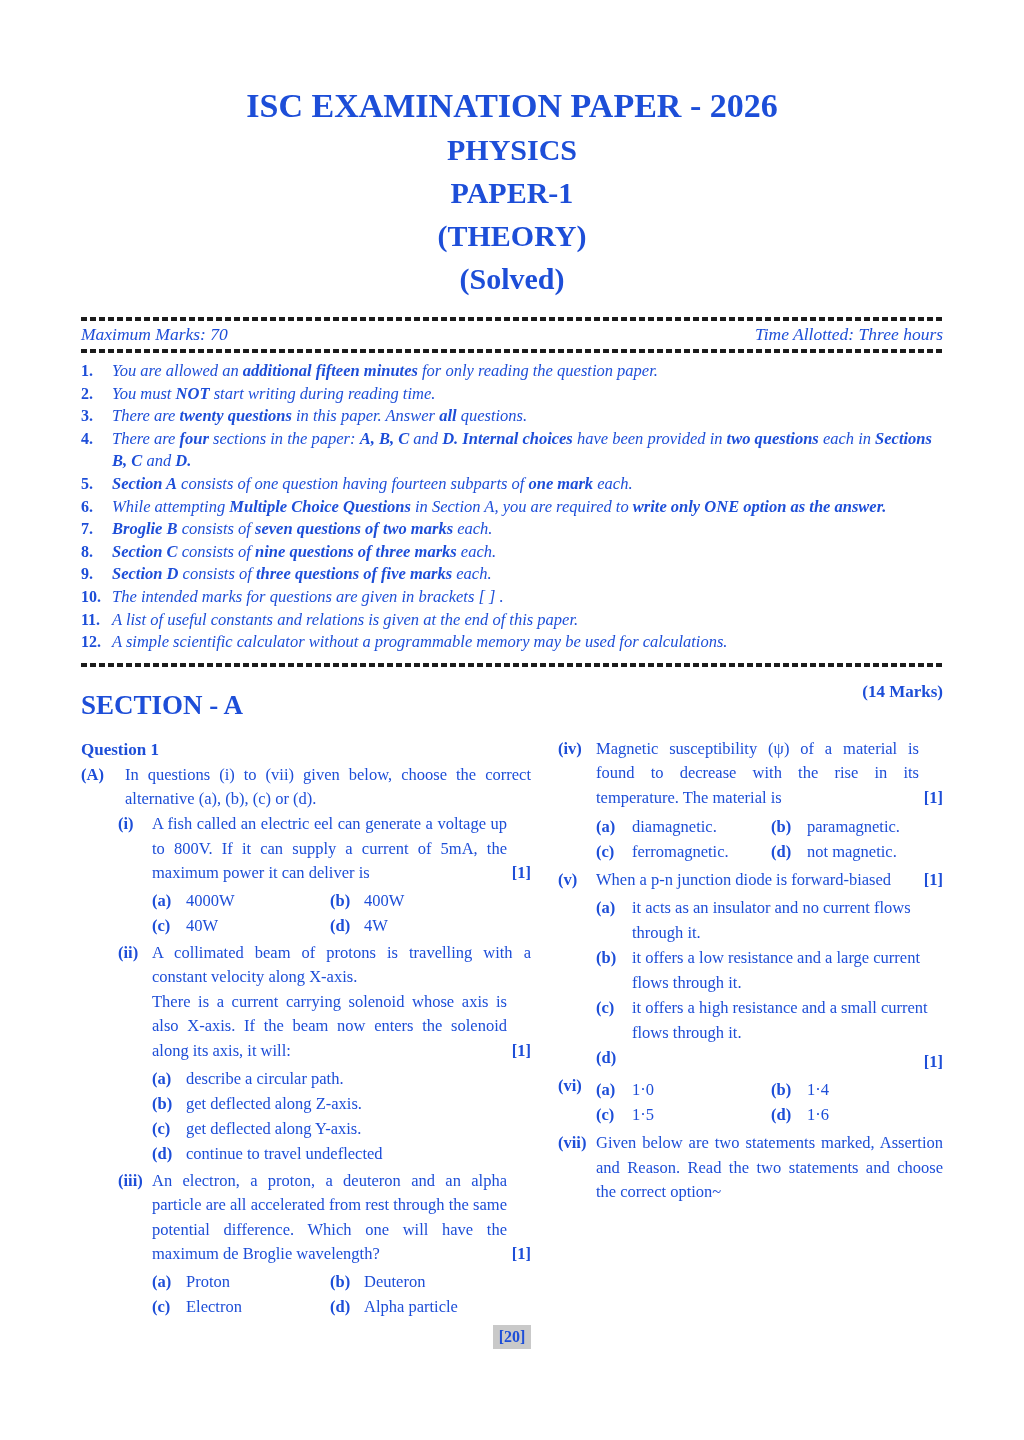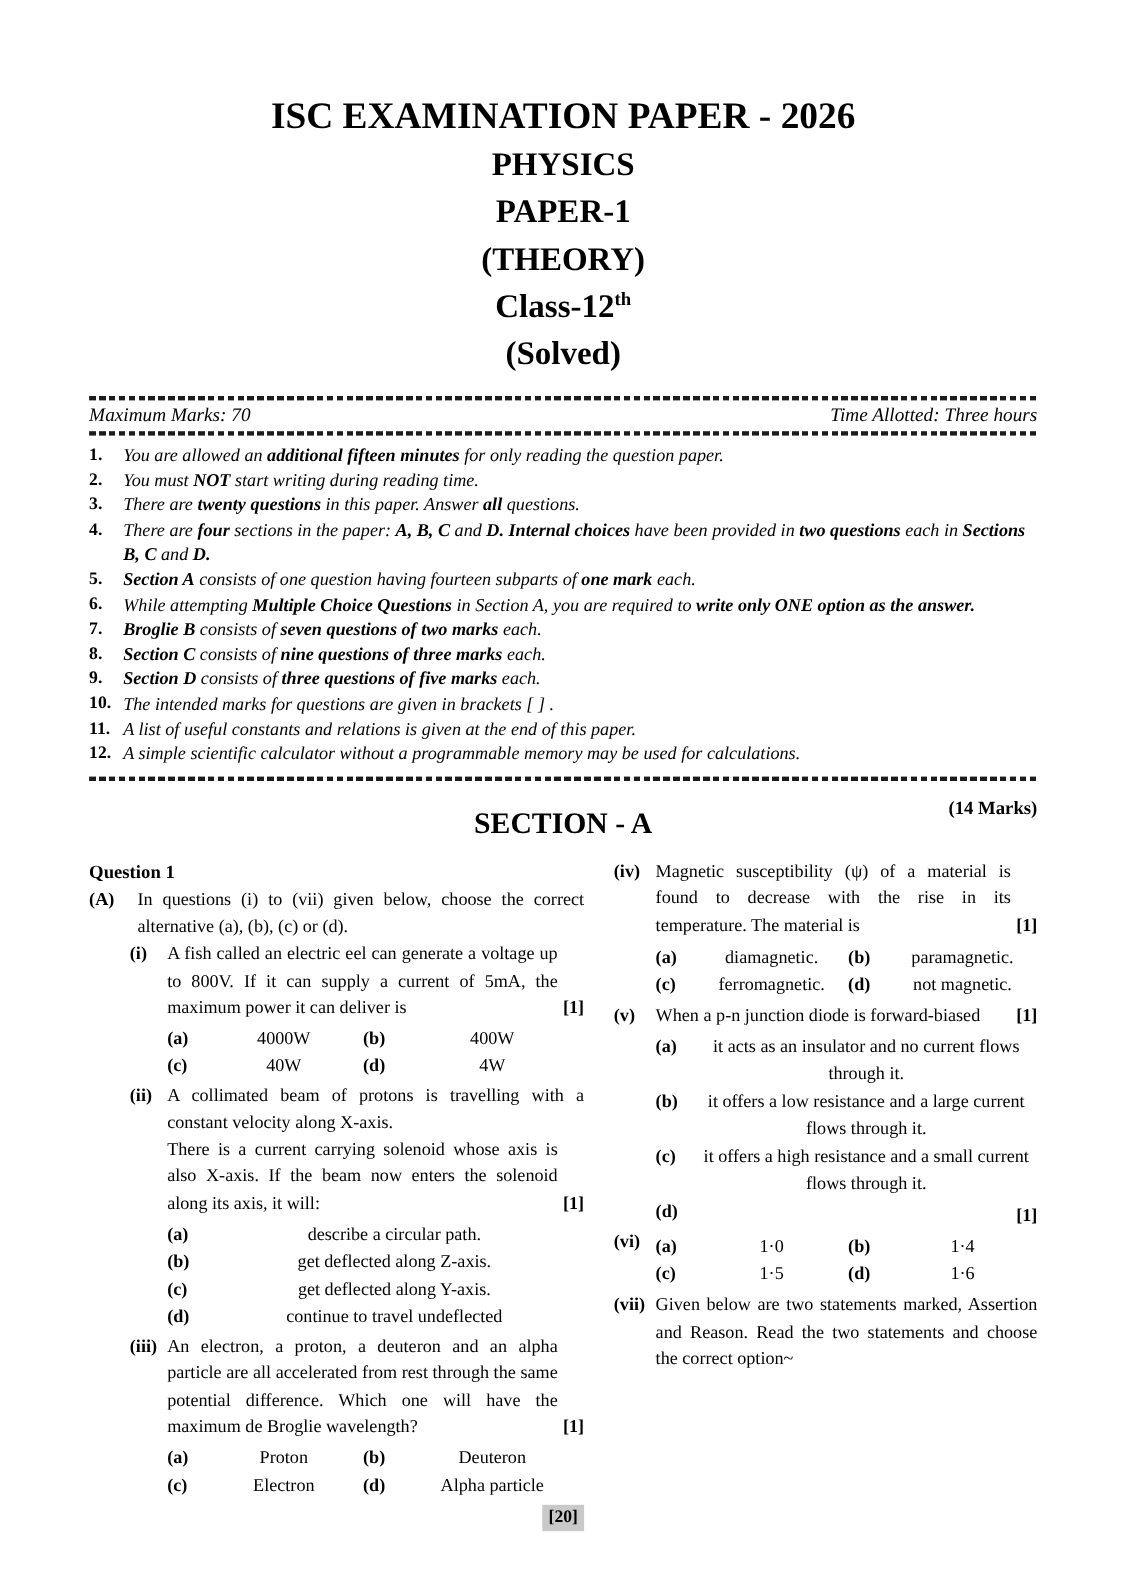--- a/index.html
+++ b/index.html
@@ -1,18 +1,18 @@
 <!DOCTYPE html>
 <html><head>
 <meta charset="utf-8">
 <style>
   html,body { margin:0; padding:0; background:#ffffff; }
   .page {
     position:relative; width:1024px; height:1440px; background:#ffffff;
-    color:#000000; font-family:"Liberation Serif", serif; overflow:hidden;
+    color:#1d4ed8; font-family:"Liberation Serif", serif; overflow:hidden;
     box-sizing:border-box; padding:0 81px;
   }
   
   .title-block { margin-top:84px; text-align:center; }
   .title-line { font-weight:bold; }
   .title-main { font-size:34px; line-height:44px; letter-spacing:0px; }
   .title-sub  { font-size:30px; line-height:43px; }
   .title-line sup { font-size:17px; vertical-align:super; line-height:0; }
   
   .hr { height:4px; background:repeating-linear-gradient(90deg,#1c1c1c 0 6px,transparent 6px 9px); }
@@ -21,60 +21,59 @@
   .meta-row { display:flex; justify-content:space-between; font-style:italic;
               font-size:17.5px; line-height:21px; padding:3px 0 4px;text-align:right; }
   
   .instructions { padding:7px 0 9px; }
   .ins-row { display:grid; grid-template-columns:31px 1fr; }
   .ins-text { font-style:italic; font-size:16.5px; line-height:22.6px; }
   .ins-num  { font-weight:bold; font-size:16px; line-height:22.6px; }
   .b { font-weight:bold; }
   .i { }
   
-  .section-header { position:relative; text-align:center; margin:21px 0 15px; }
+  .section-header { position:relative; margin:21px 0 15px; }
   .section-title { font-size:27px; font-weight:bold; line-height:34px; }
   .section-marks { position:absolute; right:0; bottom:20px; font-weight:bold; font-size:17px; }
   
   .cols { display:flex; gap:27px; align-items:flex-start; }
   .col-left  { width:450px; }
   .col-right { width:385px; }
   .q1-heading { font-weight:bold; font-size:17px; line-height:25px; margin-bottom:1px; }
   .q { display:grid; grid-template-columns:38px 1fr; }
   .qa { grid-template-columns:44px 1fr; }
   .col-left .q.sub { margin-left:37px; grid-template-columns:34px 1fr; }
   .q-label { font-weight:bold; font-size:16.5px; line-height:24.6px; white-space:nowrap; }
   .q-body { min-width:0; }
   .q-para { margin:0; text-align:justify; font-size:16.5px; line-height:24.6px; position:relative; }
   .q-para.pm { padding-right:24px; }
   .marks { position:absolute; right:0; bottom:0; font-weight:bold; }
   .opts { margin:2px 0 3px; }
   .opt { display:grid; grid-template-columns:34px 1fr; font-size:16.5px; line-height:25px; }
   .opt-label { font-weight:bold; white-space:nowrap; }
-  .opt-text { text-align:center; }
+  .opt-text { text-align:left; }
   .opts-grid { display:grid; grid-template-columns:178px 1fr; }
   .col-right .opts-grid { grid-template-columns:175px 1fr; }
   .col-right .opt { grid-template-columns:36px 1fr; }
   .col-right .opts { margin:3px 0 4px; }
   
   .page-num-row { text-align:center; margin-top:3px; }
   .page-num { display:inline-block; background:#c9c9c9; font-weight:bold;
               font-size:16px; line-height:22px; padding:1px 6px; }
 </style>
 </head>
 <body>
 
 <div class="page">
 
   <div class="title-block">
       <div class="title-line title-main">ISC EXAMINATION PAPER - 2026</div>
       <div class="title-line title-sub">PHYSICS</div>
       <div class="title-line title-sub">PAPER-1</div>
       <div class="title-line title-sub">(THEORY)</div>
-      <div class="title-line title-sub">Class-12<sup>th</sup></div>
       <div class="title-line title-sub">(Solved)</div>
     </div>
 
   <div class="hr hr-top"></div>
   <div class="meta-row">
     <span>Maximum Marks: 70</span>
     <span>Time Allotted: Three hours</span>
   </div>
   <div class="hr"></div>
 

